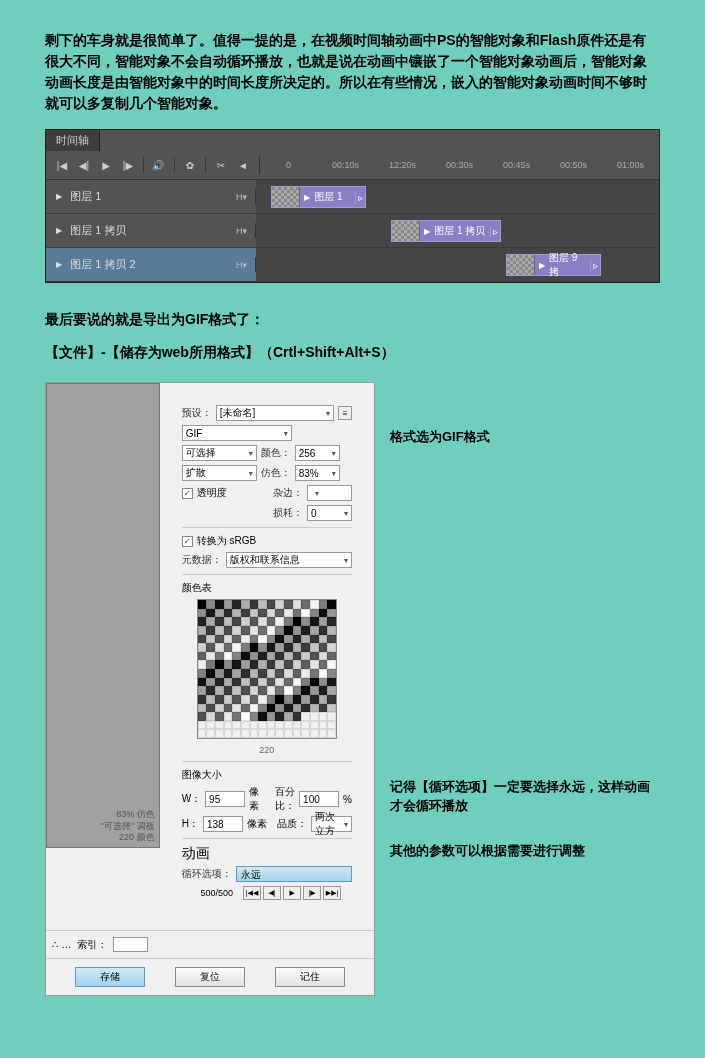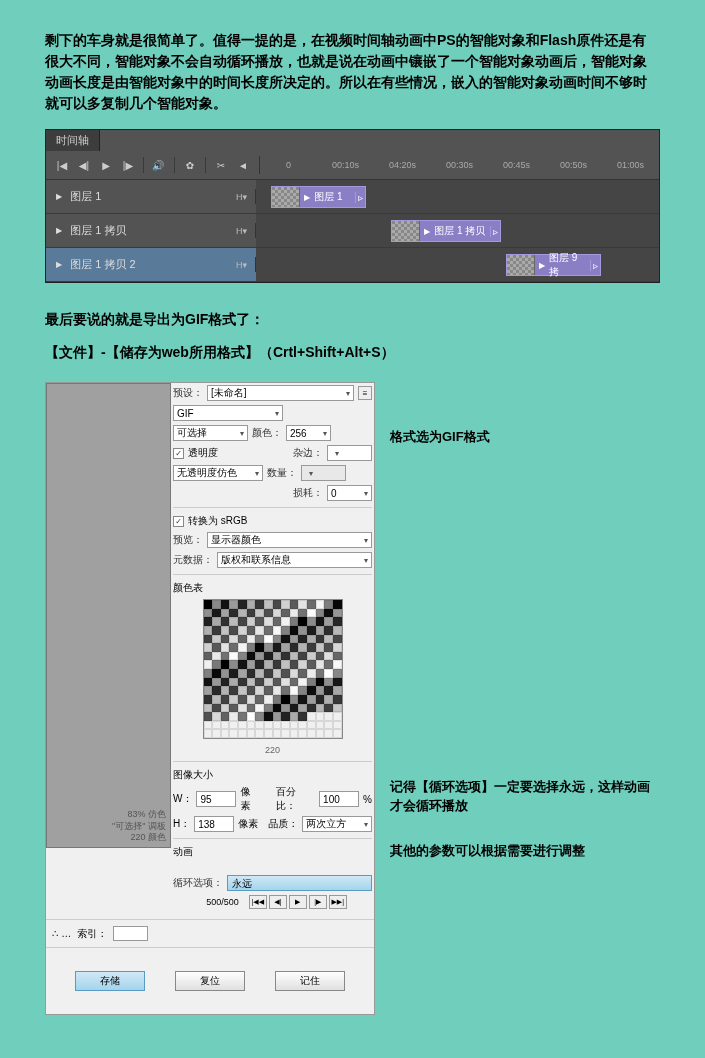--- a/index.html
+++ b/index.html
@@ -176,21 +176,21 @@
     position: absolute;
     bottom: 3px;
     right: 4px;
     color: #555;
     font-size: 9px;
     text-align: right;
     line-height: 1.3;
   }
   .settings-pane {
     flex: 1;
-    padding: 2px;
+    padding: 22px;
   }
   .setting-row {
     display: flex;
     align-items: center;
     margin-bottom: 4px;
     gap: 4px;
   }
   .setting-label {
     font-size: 10px;
     color: #333;
@@ -315,21 +315,21 @@
   .bottom-input {
     width: 35px;
     height: 15px;
     border: 1px solid #999;
     background: #fff;
   }
   .dialog-buttons {
     display: flex;
     justify-content: center;
     gap: 30px;
-    padding: 23px;
+    padding: 8px;
     border-top: 1px solid #ccc;
   }
   .dlg-btn {
     width: 70px;
     height: 20px;
     border: 1px solid #888;
     background: linear-gradient(#fefefe, #e0e0e0);
     font-size: 10px;
     display: flex;
     align-items: center;
@@ -380,21 +380,21 @@
       <div class="tl-btn">🔊</div>
       <div class="tl-divider"></div>
       <div class="tl-btn">✿</div>
       <div class="tl-divider"></div>
       <div class="tl-btn">✂</div>
       <div class="tl-btn">◄</div>
     </div>
     <div class="tl-ruler">
       <div class="tl-tick">0</div>
       <div class="tl-tick">00:10s</div>
-      <div class="tl-tick">04:20s</div>
+      <div class="tl-tick">12:20s</div>
       <div class="tl-tick">00:30s</div>
       <div class="tl-tick">00:45s</div>
       <div class="tl-tick">00:50s</div>
       <div class="tl-tick">01:00s</div>
     </div>
   </div>
   
   <div class="tl-row">
     <div class="tl-left">
       <span class="tl-arrow">▶</span>
@@ -465,44 +465,40 @@
         </div>
         <div class="setting-row">
           <div class="dropdown" style="width:110px">GIF</div>
         </div>
         <div class="setting-row">
           <div class="dropdown" style="width:75px">可选择</div>
           <span class="setting-label">颜色：</span>
           <div class="dropdown" style="width:45px">256</div>
         </div>
         <div class="setting-row">
+          <div class="dropdown" style="width:75px">扩散</div>
+          <span class="setting-label">仿色：</span>
+          <div class="dropdown" style="width:45px">83%</div>
+        </div>
+        <div class="setting-row">
           <div class="checkbox-wrap">
             <span class="cb">✓</span>
             <span>透明度</span>
           </div>
           <span style="margin-left:auto" class="setting-label">杂边：</span>
           <div class="dropdown" style="width:45px"></div>
         </div>
         <div class="setting-row">
-          <div class="dropdown" style="width:90px">无透明度仿色</div>
-          <span class="setting-label">数量：</span>
-          <div class="dropdown" style="width:45px;background:#e8e8e8"></div>
-        </div>
-        <div class="setting-row">
           <span style="margin-left:auto" class="setting-label">损耗：</span>
           <div class="dropdown" style="width:45px">0</div>
         </div>
         <div class="section-divider"></div>
         <div class="checkbox-wrap" style="margin-bottom:4px">
           <span class="cb">✓</span>
           <span>转换为 sRGB</span>
-        </div>
-        <div class="setting-row">
-          <span class="setting-label">预览：</span>
-          <div class="dropdown" style="flex:1">显示器颜色</div>
         </div>
         <div class="setting-row">
           <span class="setting-label">元数据：</span>
           <div class="dropdown" style="flex:1">版权和联系信息</div>
         </div>
         <div class="section-divider"></div>
         <div class="color-table-label">颜色表</div>
         <div class="color-table" id="color-table">
             <div class="color-swatch" style="background: rgb(0, 0, 0);"></div>
             <div class="color-swatch" style="background: rgb(137, 137, 137);"></div>
@@ -773,21 +769,21 @@
           <span>%</span>
         </div>
         <div class="image-size-row">
           <span>H：</span>
           <input class="input-field" value="138" style="">
           <span>像素</span>
           <span style="margin-left:6px">品质：</span>
           <div class="dropdown" style="flex:1">两次立方</div>
         </div>
         <div class="section-divider"></div>
-        <div style="font-size:10px;margin-bottom:16px">动画</div>
+        <div style="font-size:14px;margin-bottom:3px">动画</div>
         <div class="loop-row">
           <span class="setting-label">循环选项：</span>
           <div class="loop-dropdown">永远</div>
         </div>
         <div class="frame-nav">
           <span class="frame-count">500/500</span>
           <div class="nav-btn">|◀◀</div>
           <div class="nav-btn">◀|</div>
           <div class="nav-btn">▶</div>
           <div class="nav-btn">|▶</div>

